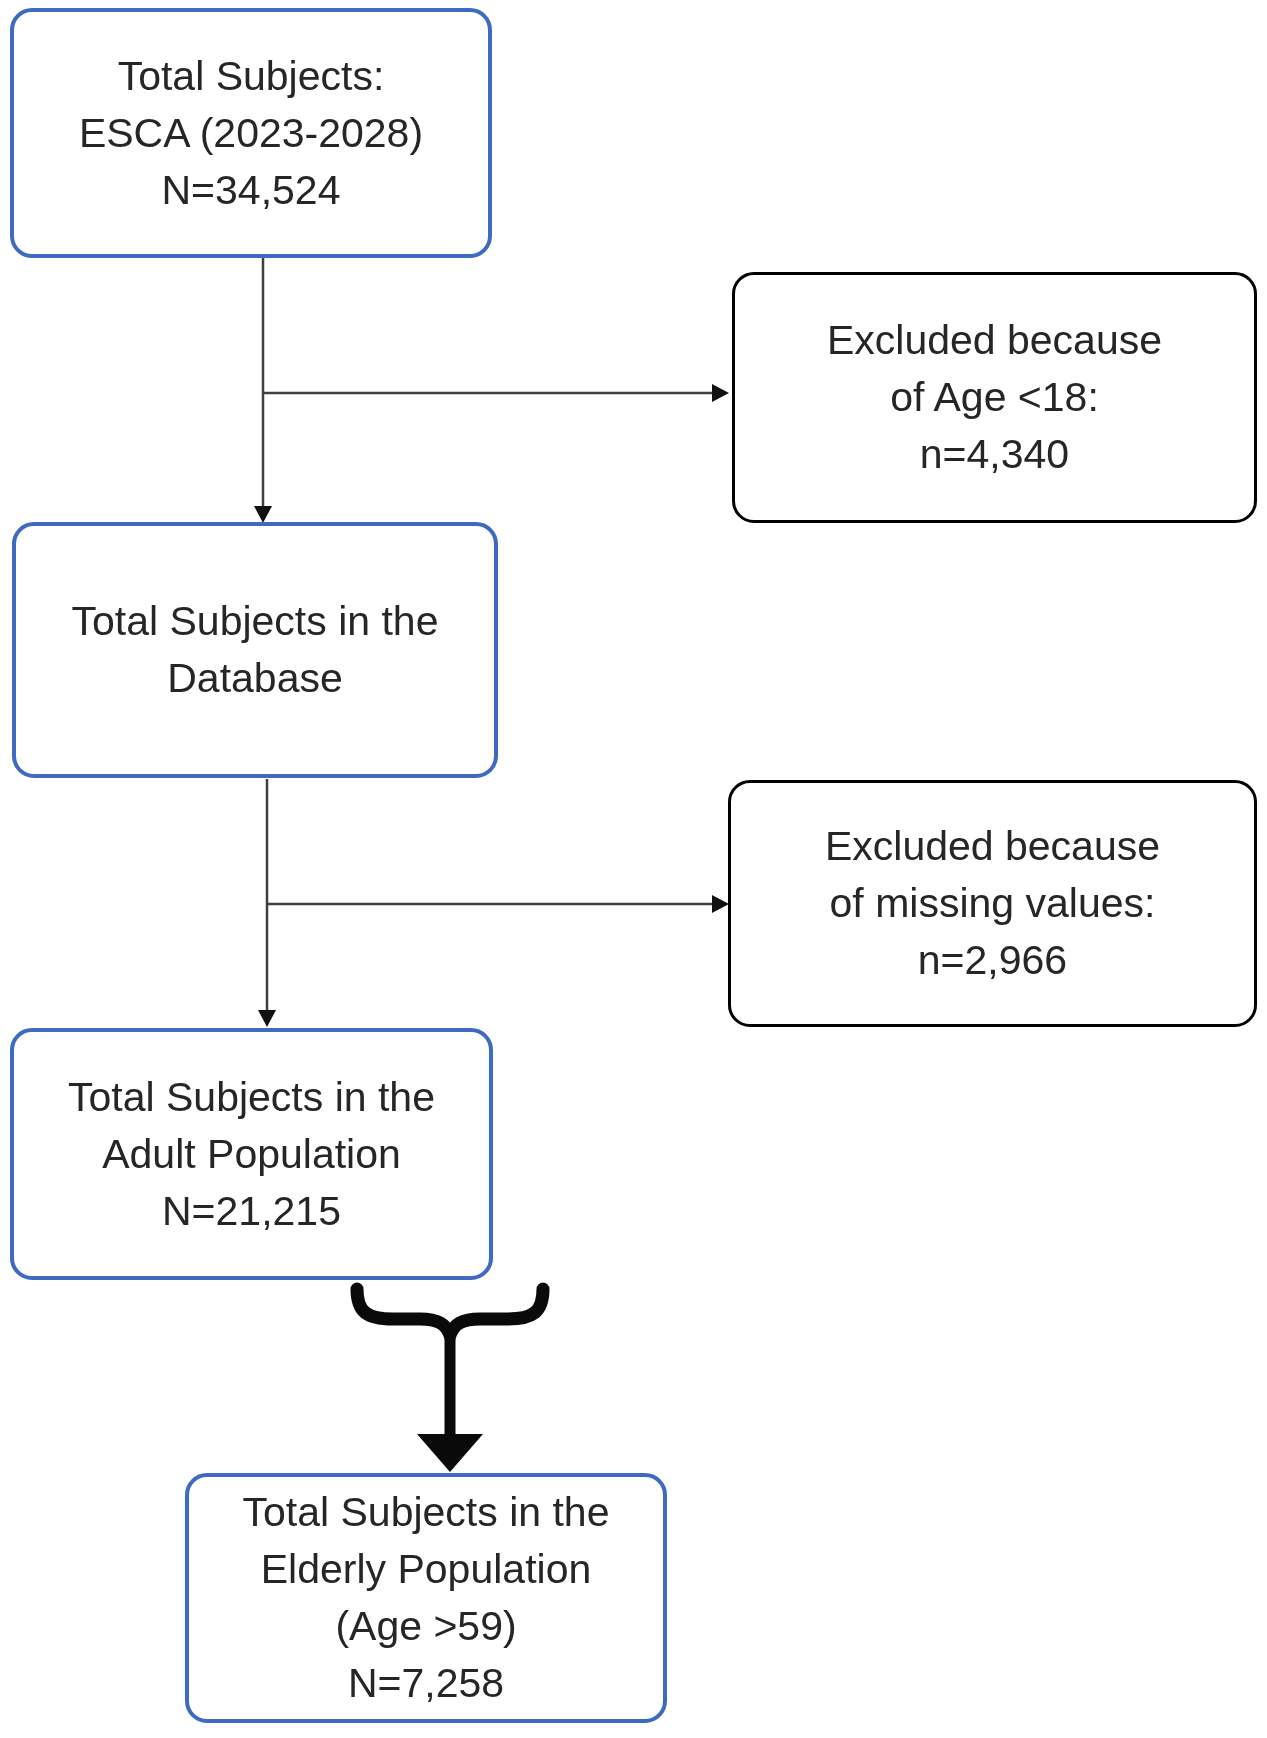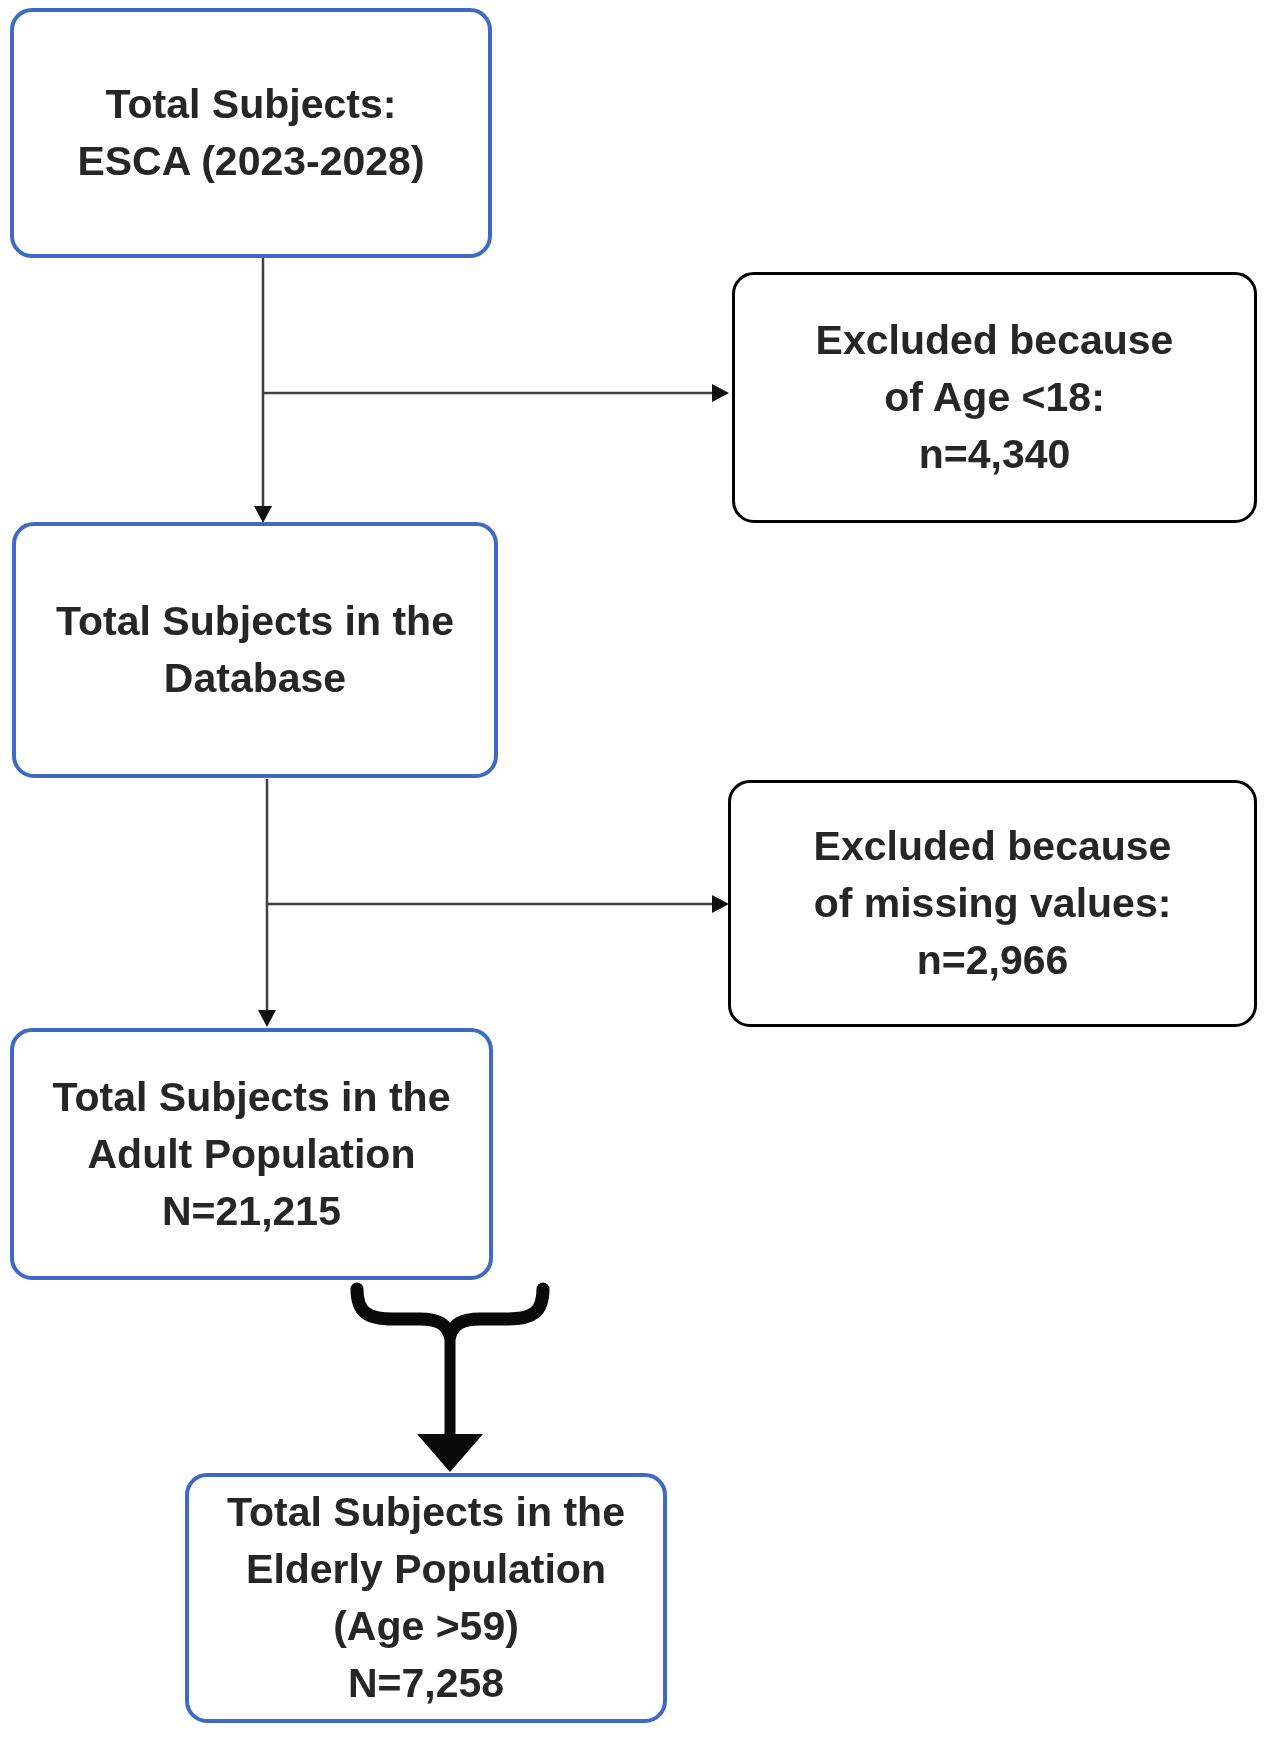--- a/index.html
+++ b/index.html
@@ -22,21 +22,20 @@
     display: flex;
     flex-direction: column;
     justify-content: center;
     align-items: center;
     text-align: left;
     background: #ffffff;
     border-radius: 22px;
     font-size: 41px;
     line-height: 57px;
     z-index: 2;
-    font-weight: bold;
   }
   .population {
     border: 4px solid #3f6ac4;
   }
   .excluded {
     border: 3px solid #000000;
   }
   .flow-box span { display: block; white-space: nowrap; }
   #connector-layer {
     position: absolute;
@@ -73,20 +72,21 @@
              L 507 1319
              C 533 1319, 543 1312, 543 1289" fill="none" stroke="#0a0a0a" stroke-width="13" stroke-linecap="round"></path>
 
     <line x1="450" y1="1331" x2="450" y2="1437" stroke="#0a0a0a" stroke-width="11"></line>
     <polygon points="417,1434 483,1434 450,1472" fill="#0a0a0a"></polygon>
   </svg>
 
   <div class="flow-box population" style="left:10px; top:8px; width:482px; height:250px;">
     <span>Total Subjects:</span>
     <span>ESCA (2023-2028)</span>
+    <span>N=34,524</span>
   </div>
 
   <div class="flow-box excluded" style="left:732px; top:272px; width:525px; height:251px;">
     <span>Excluded because</span>
     <span>of Age &lt;18:</span>
     <span>n=4,340</span>
   </div>
 
   <div class="flow-box population" style="left:12px; top:522px; width:486px; height:256px;">
     <span>Total Subjects in the</span>

